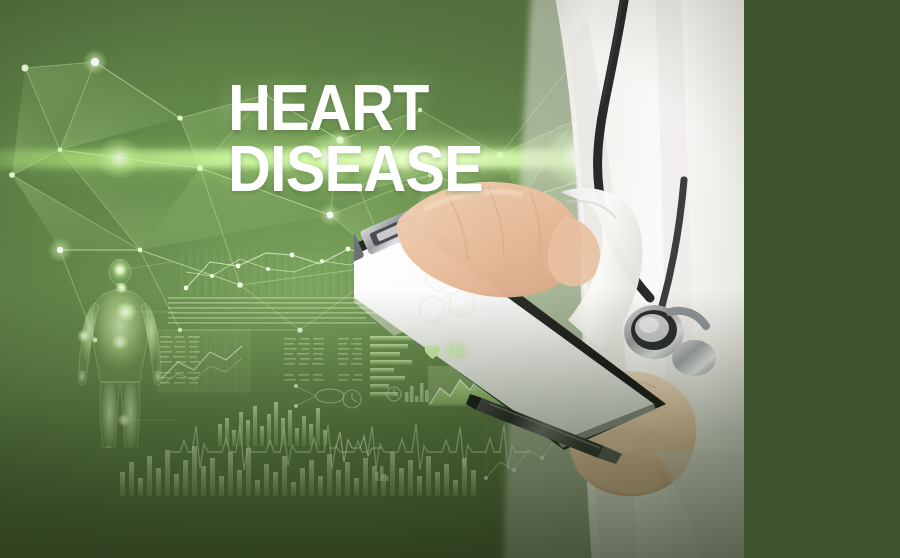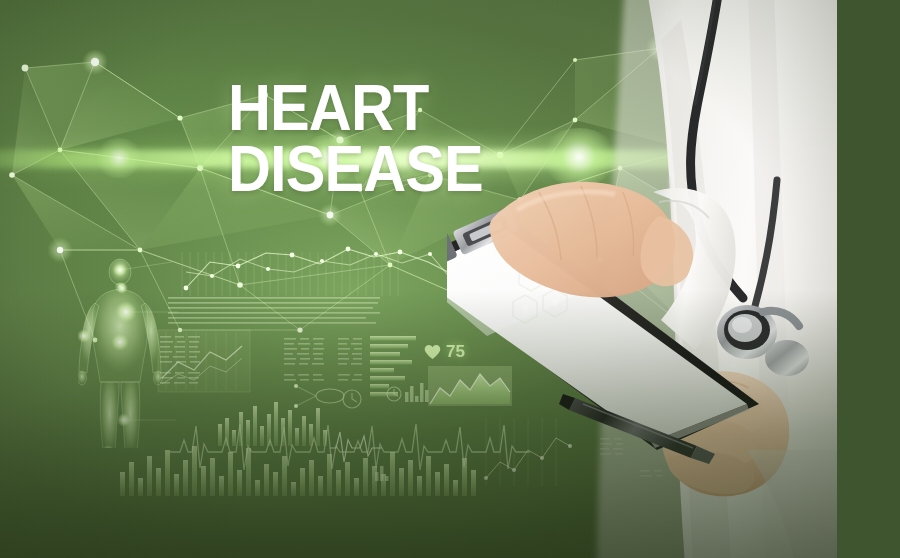--- a/index.html
+++ b/index.html
@@ -1,17 +1,17 @@
 <!DOCTYPE html>
 <html><head>
 <meta charset="utf-8">
 <style>
   html,body{margin:0;padding:0;background:#3f5530;}
   #stage{
-    position:relative;width:837px;height:558px;overflow:hidden;
+    position:relative;width:744px;height:558px;overflow:hidden;
     font-family:"Liberation Sans",sans-serif;
     background:#701a75;
   }
   .layer{position:absolute;inset:0;}
 
   
   .bg-base{
     background:
       radial-gradient(ellipse 620px 380px at 42% 52%, rgba(150,200,115,0.55) 0%, rgba(120,170,90,0.28) 40%, rgba(70,100,50,0.0) 72%),
       radial-gradient(ellipse 700px 300px at 18% 20%, rgba(105,150,78,0.45) 0%, rgba(80,115,60,0.10) 60%, rgba(0,0,0,0) 80%),

